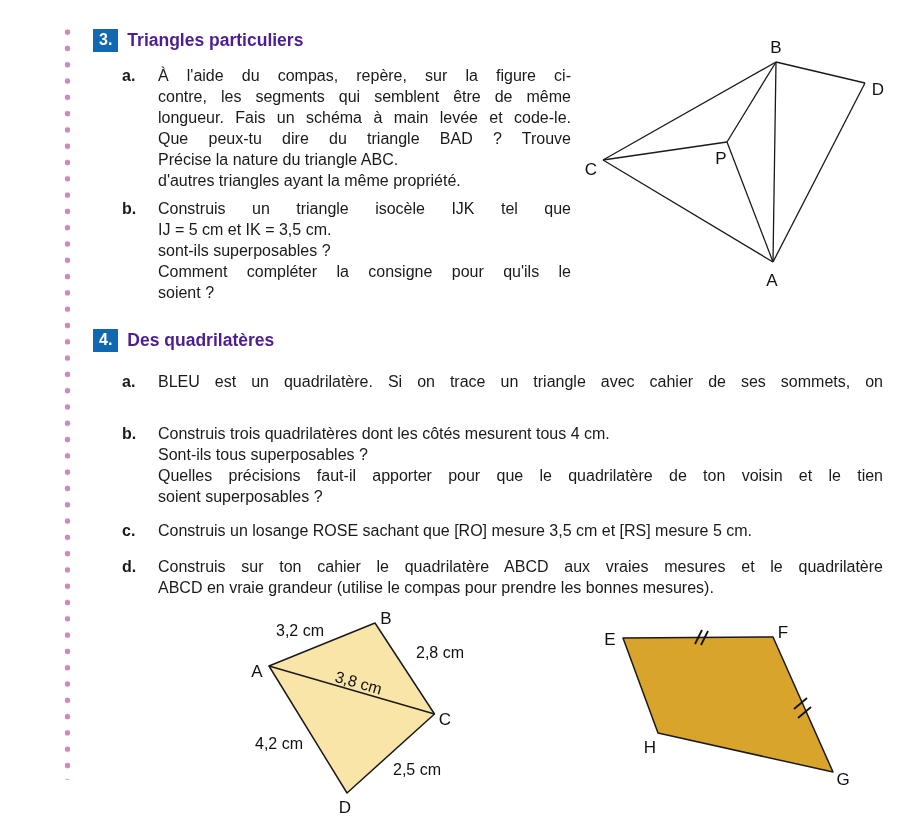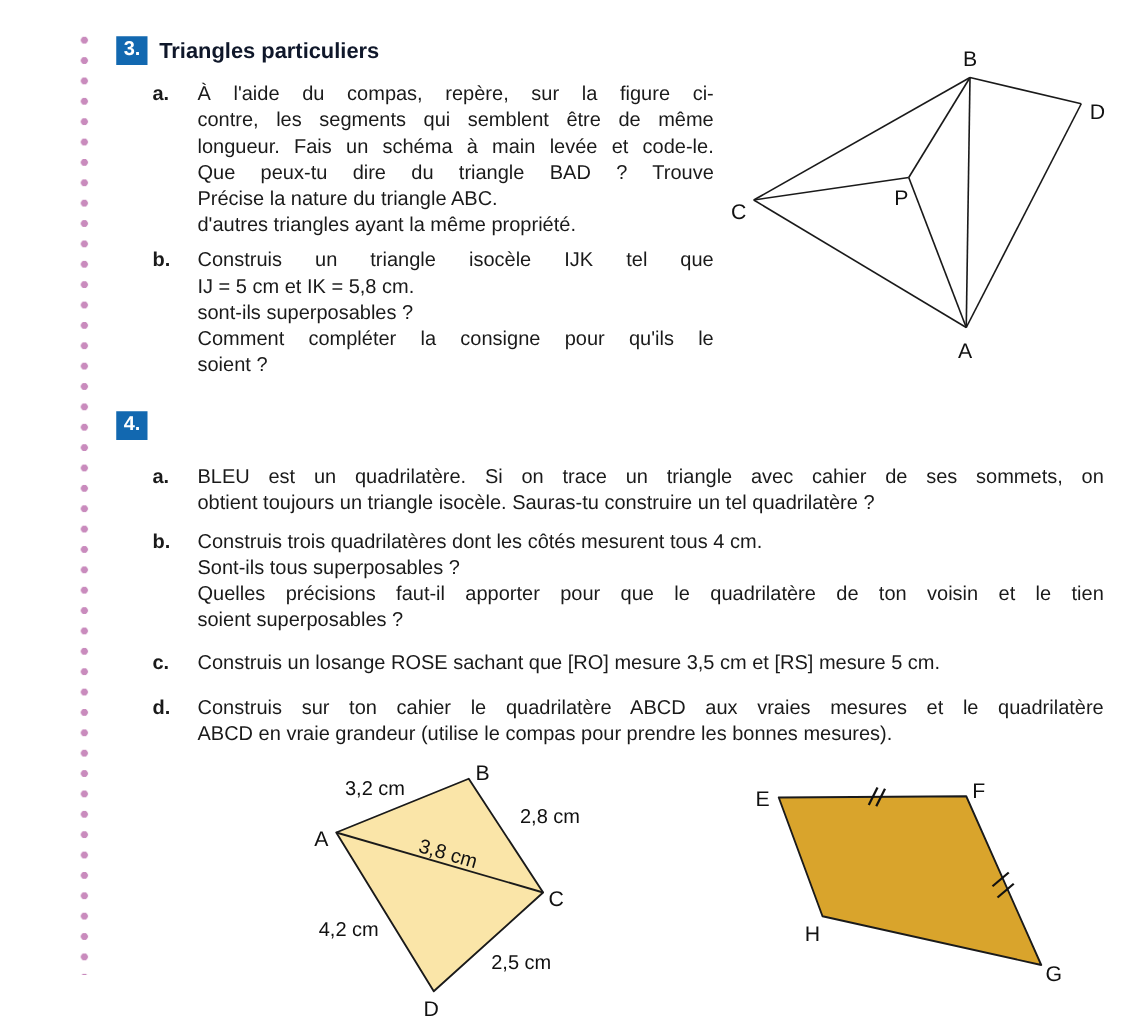--- a/index.html
+++ b/index.html
@@ -12,21 +12,21 @@
   #margin-dots {
     position:absolute; left:63px; top:24px; width:9px; height:756px;
     background-image: radial-gradient(circle, #c98bbd 2.6px, rgba(201,139,189,0) 3.1px);
     background-size: 9px 16.3px; background-repeat: repeat-y; background-position: center top;
   }
   .sec-head { position:absolute; display:flex; align-items:center; gap:9px; }
   .sec-num {
     background:#1268b0; color:#ffffff; font-weight:bold; font-size:16px;
     line-height:20px; padding:1px 6px 2px 6px;
   }
-  .sec-title { color:#0f172a; font-weight:bold; font-size:17.5px; }
+  .sec-title { color:#4c1d95; font-weight:bold; font-size:17.5px; }
   .item { position:absolute; font-size:16px; line-height:21px; }
   .item .ilabel { position:absolute; left:0; top:0; font-weight:bold; }
   .item .line { margin-left:36px; text-align:justify; text-align-last:auto; }
   .item .line.fill { text-align-last: justify; }
   .item .line span.b { font-weight:normal; }
   svg text { font-family:"Liberation Sans", sans-serif; fill:#111111; }
   svg .vlabel { font-size:17px; }
   svg .mlabel { font-size:16px; }
 </style>
 </head>
@@ -47,21 +47,21 @@
     <div class="line fill"><span>contre, les segments qui semblent être de même</span></div>
     <div class="line fill"><span>longueur. Fais un schéma à main levée et code-le.</span></div>
     <div class="line fill"><span>Que peux-tu dire du triangle BAD ? Trouve</span></div>
     <div class="line"><span>Précise la nature du triangle ABC.</span></div>
     <div class="line"><span>d'autres triangles ayant la même propriété.</span></div>
   </div>
 
   <div class="item" style="left:122px; top:198px; width:449px;">
     <span class="ilabel">b.</span>
     <div class="line fill"><span>Construis un </span><span class="b">triangle isocèle</span><span> IJK tel que</span></div>
-    <div class="line"><span>IJ = 5 cm et IK = 5,8 cm.</span></div>
+    <div class="line"><span>IJ = 5 cm et IK = 3,5 cm.</span></div>
     <div class="line"><span>sont-ils superposables ?</span></div>
     <div class="line fill"><span>Comment compléter la consigne pour qu'ils le</span></div>
     <div class="line"><span>soient ?</span></div>
   </div>
 
   <svg style="position:absolute; left:580px; top:35px;" width="315" height="255" viewBox="0 0 315 255">
     <g stroke="#1a1a1a" stroke-width="1.3" fill="none">
       <line x1="23" y1="125" x2="196" y2="27"></line>
       <line x1="196" y1="27" x2="285" y2="48"></line>
       <line x1="285" y1="48" x2="193" y2="227"></line>
@@ -73,26 +73,26 @@
     </g>
     <text class="vlabel" x="196" y="18" text-anchor="middle">B</text>
     <text class="vlabel" x="298" y="60" text-anchor="middle">D</text>
     <text class="vlabel" x="11" y="140" text-anchor="middle">C</text>
     <text class="vlabel" x="192" y="251" text-anchor="middle">A</text>
     <text class="vlabel" x="141" y="129" text-anchor="middle">P</text>
   </svg>
 
   <div class="sec-head" style="left:93px; top:329px;">
     <span class="sec-num">4.</span>
+    <span class="sec-title">Des quadrilatères</span>
   </div>
 
   <div class="item" style="left:122px; top:371px; width:761px;">
     <span class="ilabel">a.</span>
     <div class="line fill"><span>BLEU est un </span><span class="b">quadrilatère</span><span>. Si on trace un triangle avec cahier de ses sommets, on</span></div>
-    <div class="line"><span>obtient toujours un triangle isocèle. Sauras-tu construire un tel quadrilatère ?</span></div>
   </div>
 
   <div class="item" style="left:122px; top:423px; width:761px;">
     <span class="ilabel">b.</span>
     <div class="line"><span>Construis trois quadrilatères dont les côtés mesurent tous 4 cm.</span></div>
     <div class="line"><span>Sont-ils tous superposables ?</span></div>
     <div class="line fill"><span>Quelles précisions faut-il apporter pour que le quadrilatère de ton voisin et le tien</span></div>
     <div class="line"><span>soient superposables ?</span></div>
   </div>
 

